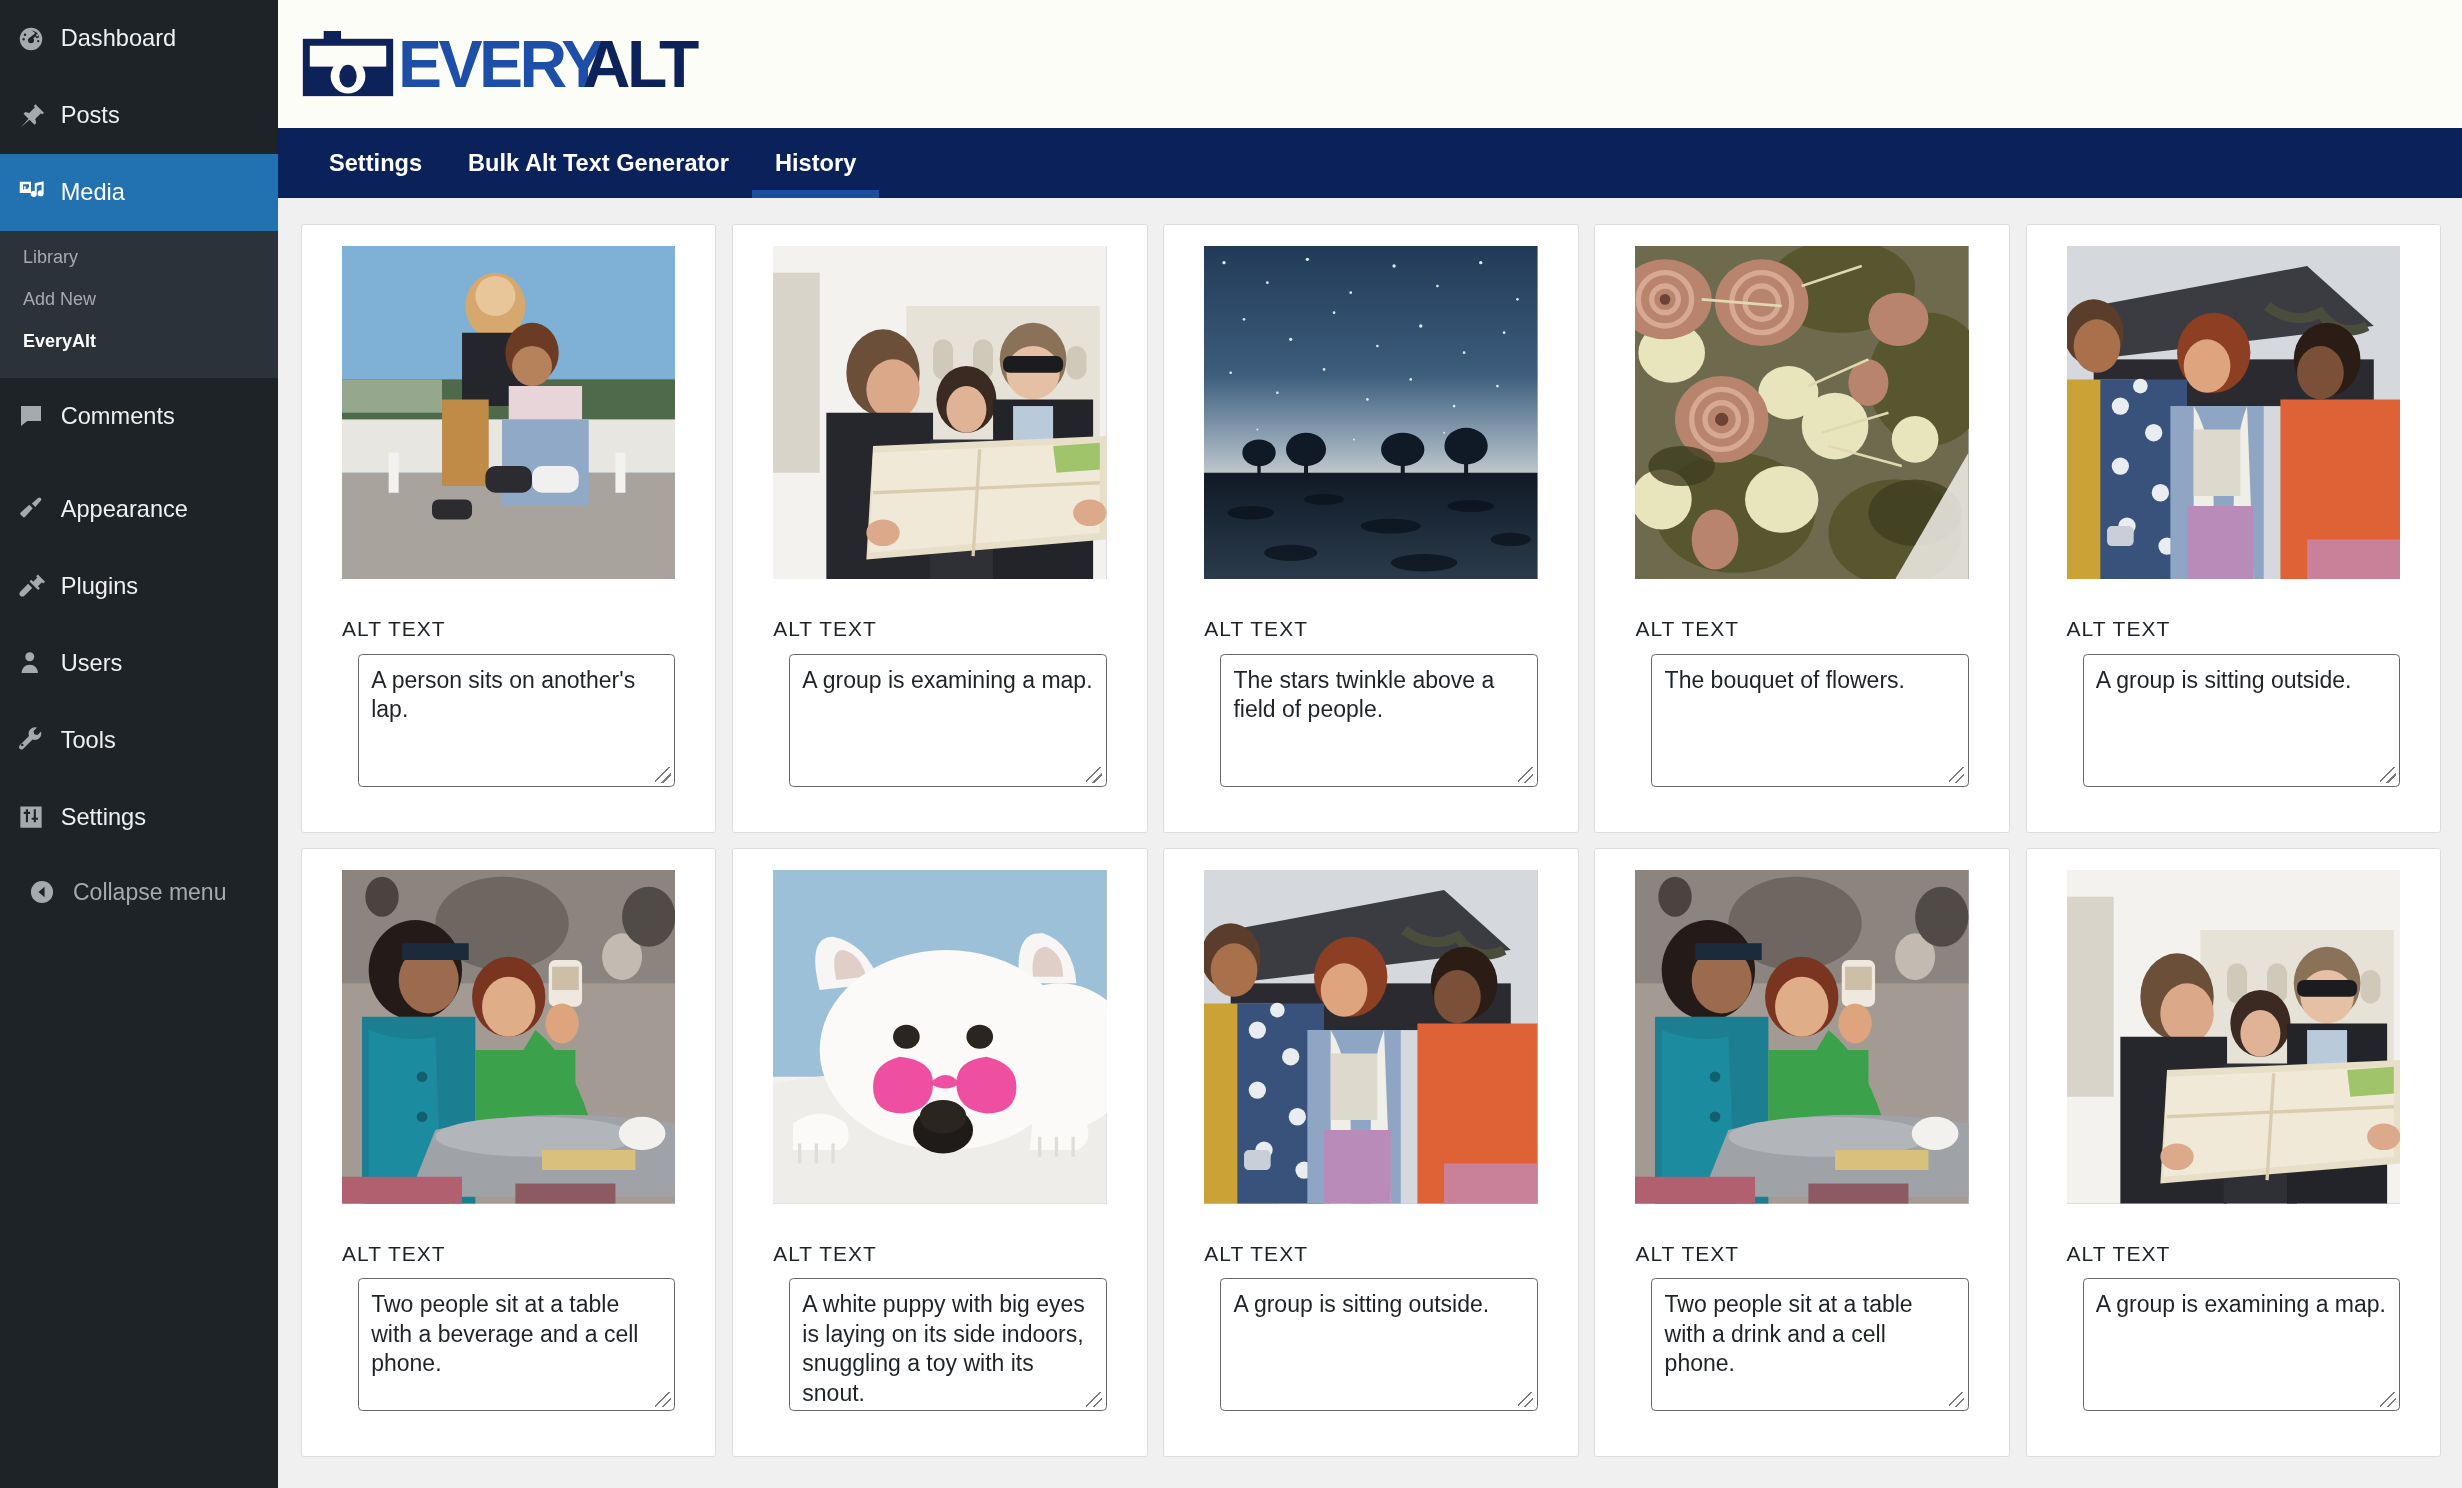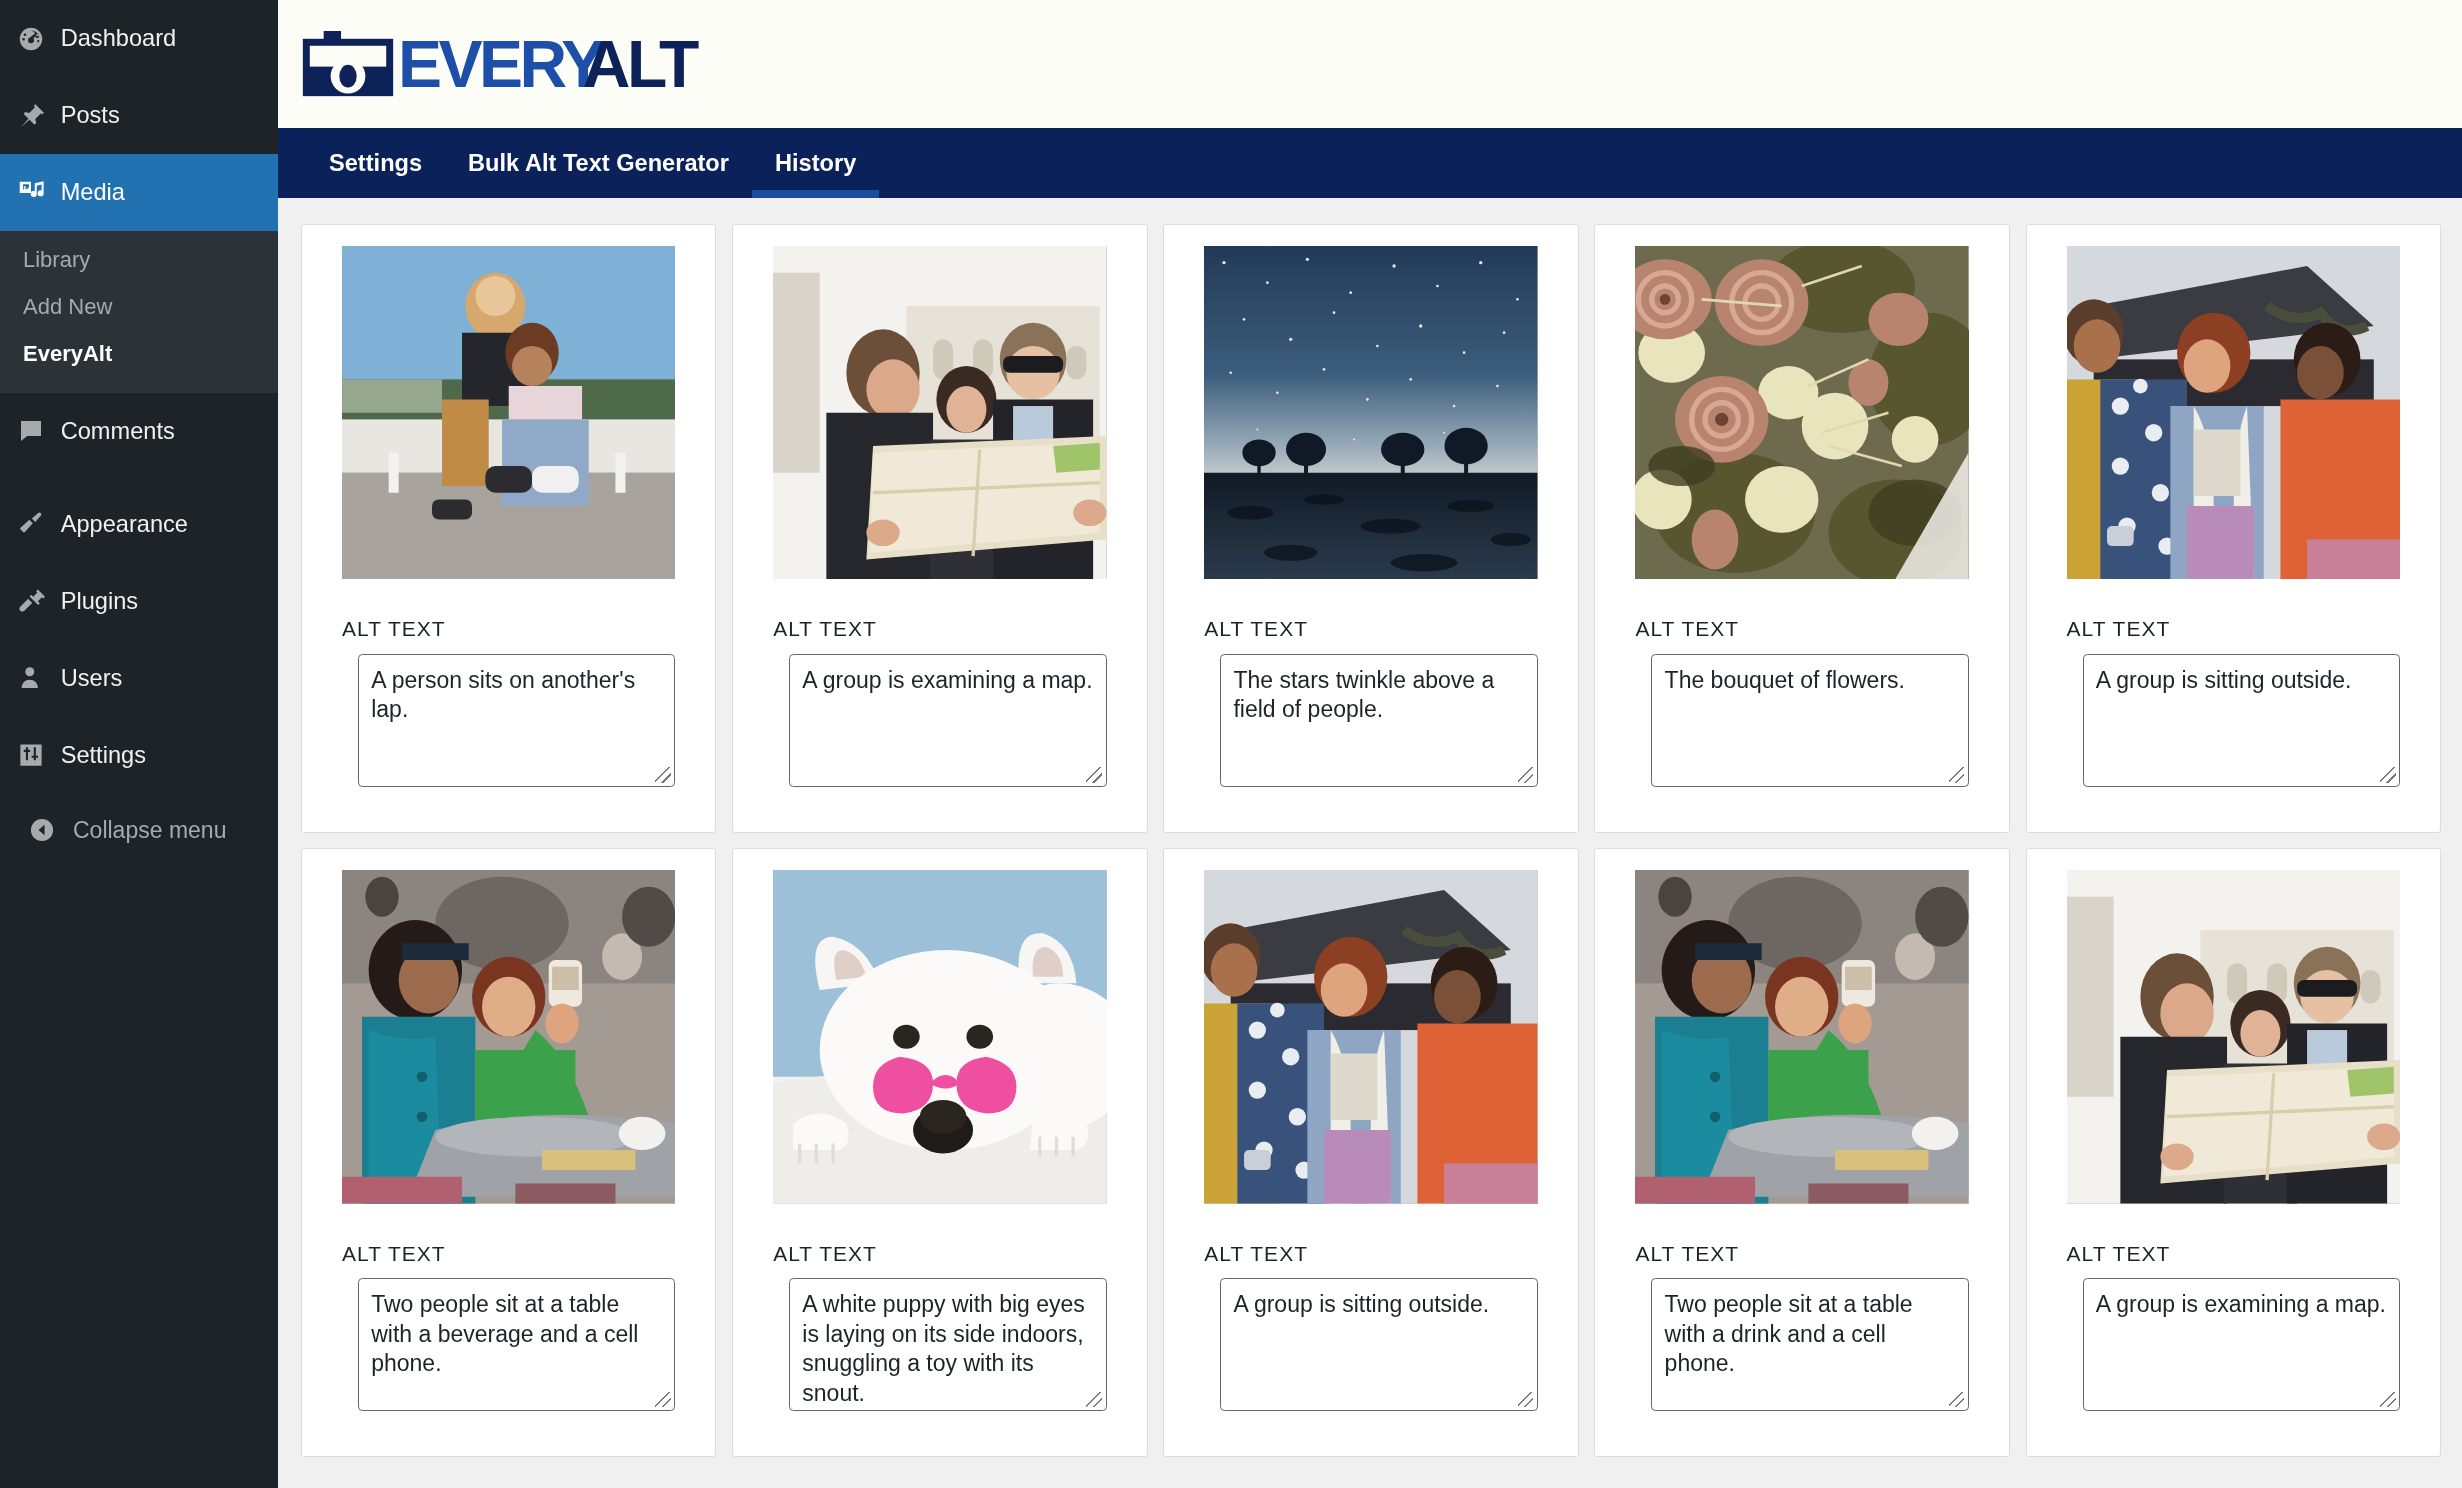--- a/index.html
+++ b/index.html
@@ -42,21 +42,21 @@
     content: ""; position: absolute; right: -14px; top: 50%;
     transform: translateY(-50%);
     border-top: 14px solid transparent;
     border-bottom: 14px solid transparent;
     border-left: 14px solid #2271b1;
   }
   .submenu { background: #2c3338; padding: 5.2px 0 15.7px 0; }
   .submenu-item {
     display: block;
     padding: 10.5px 0 10.5px 23px;
-    font-size: 22px;
+    font-size: 18px;
     color: #a7aaad;
     cursor: pointer;
   }
   .submenu-item.active { color: #fff; font-weight: bold; }
   .menu-gap { height: 15.7px; }
   .collapse {
     display: flex; align-items: center;
     height: 73px; padding-left: 28px;
     font-size: 23px; color: #a7aaad; cursor: pointer;
   }
@@ -233,20 +233,28 @@
     <div class="menu-item">
       <span class="ico">
         <svg viewBox="0 0 24 24" fill="currentColor">
             <circle cx="11" cy="7" r="3.6"></circle>
             <path d="M4.5 20c0-3.8 2.9-6.6 6.5-6.6s6.5 2.8 6.5 6.6H4.5z"></path>
           </svg>
       </span>
       <span>Users</span>
     </div>
 
+    <div class="menu-item">
+      <span class="ico">
+        <svg viewBox="0 0 24 24" fill="currentColor">
+            <path d="M20 5.2a5.2 5.2 0 0 1-6.8 6.4L5.6 19.2a2 2 0 0 1-2.8-2.8l7.6-7.6A5.2 5.2 0 0 1 16.8 2L14 4.8l.6 2.6 2.6.6L20 5.2zM5 17a1 1 0 1 0 0-2 1 1 0 0 0 0 2z"></path>
+          </svg>
+      </span>
+      <span>Tools</span>
+    </div>
 
     <div class="menu-item">
       <span class="ico">
         <svg viewBox="0 0 24 24" fill="currentColor">
             <path d="M3.5 3.5h17v17h-17v-17zm4.4 2.3v2H6.2v1.7h1.7v6.7h1.7V9.5h1.7V7.8H9.6v-2H7.9zm6.3 0v6.7h-1.7v1.7h1.7v2h1.7v-2h1.7v-1.7h-1.7V5.8h-1.7z"></path>
           </svg>
       </span>
       <span>Settings</span>
     </div>
 

